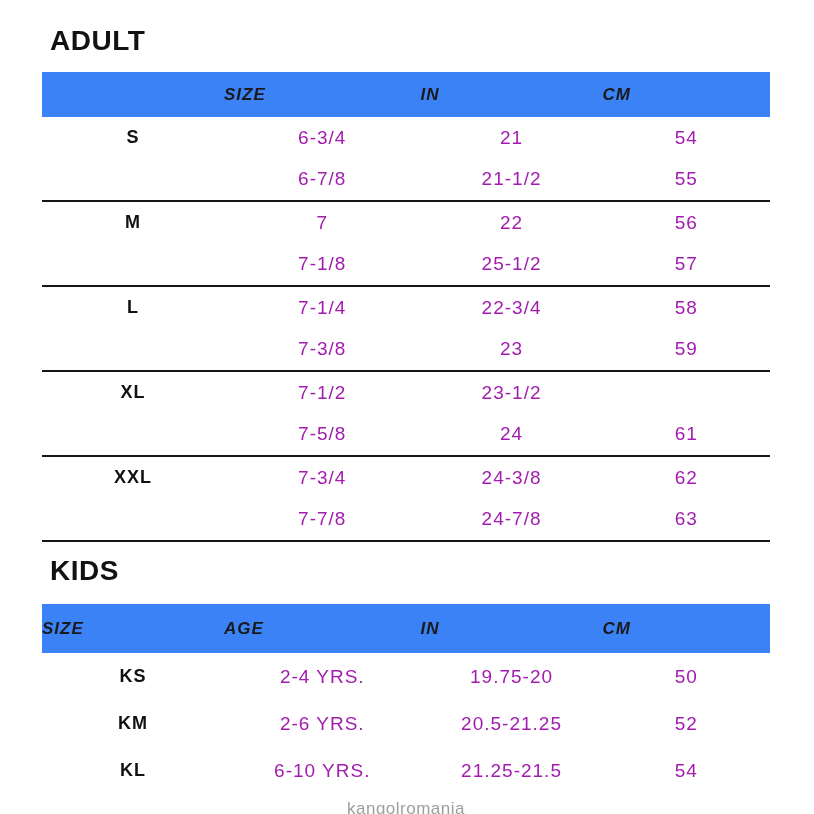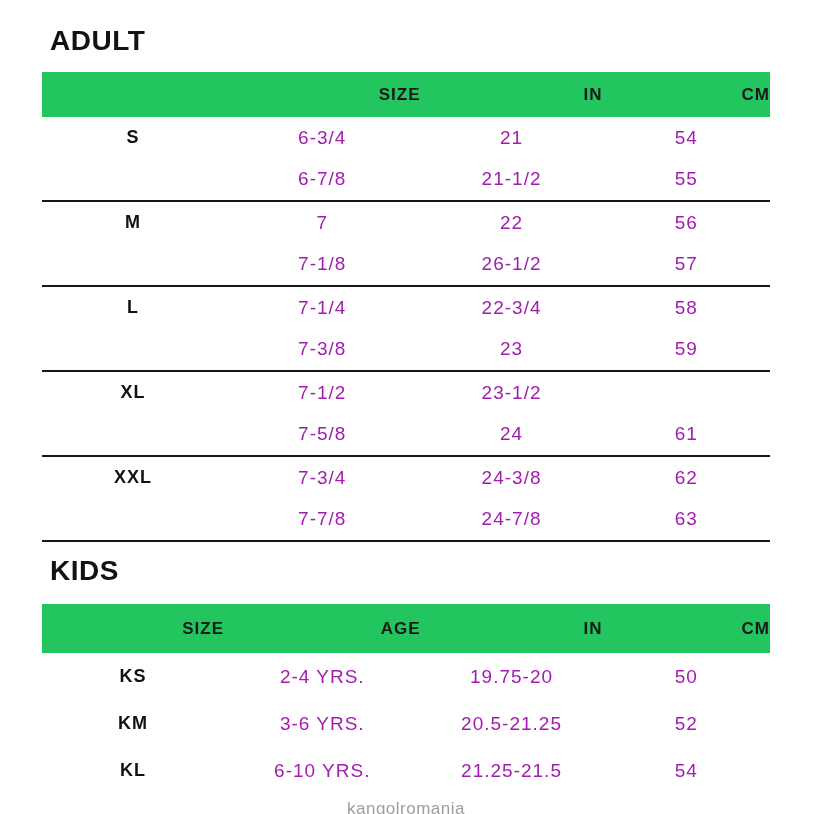--- a/index.html
+++ b/index.html
@@ -31,22 +31,23 @@
 
   .size-table { width: 728px; }
   .adult-table { margin-top: 17px; }
   .kids-table  { margin-top: 19px; }
 
   .thead {
     display: grid;
     grid-template-columns: 25% 27% 25% 23%;
     height: 45px;
     align-items: center;
-    background: #22c55e;
-    text-align: right;
+    background: #3b82f6;
+    text-align: left;
+    font-style: italic;
   }
   .th {
     font-size: 17px;
     font-weight: 700;
     letter-spacing: 1px;
     color: #1a1a1a;
   }
   .kids-table .thead { height: 49px; }
 
   .trow {
@@ -114,21 +115,21 @@
       <div class="group">
         <div class="trow">
           <div class="td rowlabel">M</div>
           <div class="td">7</div>
           <div class="td">22</div>
           <div class="td">56</div>
         </div>
         <div class="trow">
           <div class="td rowlabel"></div>
           <div class="td">7-1/8</div>
-          <div class="td">26-1/2</div>
+          <div class="td">25-1/2</div>
           <div class="td">57</div>
         </div>
       </div>
 
       <div class="group">
         <div class="trow">
           <div class="td rowlabel">L</div>
           <div class="td">7-1/4</div>
           <div class="td">22-3/4</div>
           <div class="td">58</div>
@@ -182,21 +183,21 @@
       </div>
 
       <div class="trow">
         <div class="td rowlabel">KS</div>
         <div class="td">2-4 YRS.</div>
         <div class="td">19.75-20</div>
         <div class="td">50</div>
       </div>
       <div class="trow">
         <div class="td rowlabel">KM</div>
-        <div class="td">3-6 YRS.</div>
+        <div class="td">2-6 YRS.</div>
         <div class="td">20.5-21.25</div>
         <div class="td">52</div>
       </div>
       <div class="trow">
         <div class="td rowlabel">KL</div>
         <div class="td">6-10 YRS.</div>
         <div class="td">21.25-21.5</div>
         <div class="td">54</div>
       </div>
     </div>

